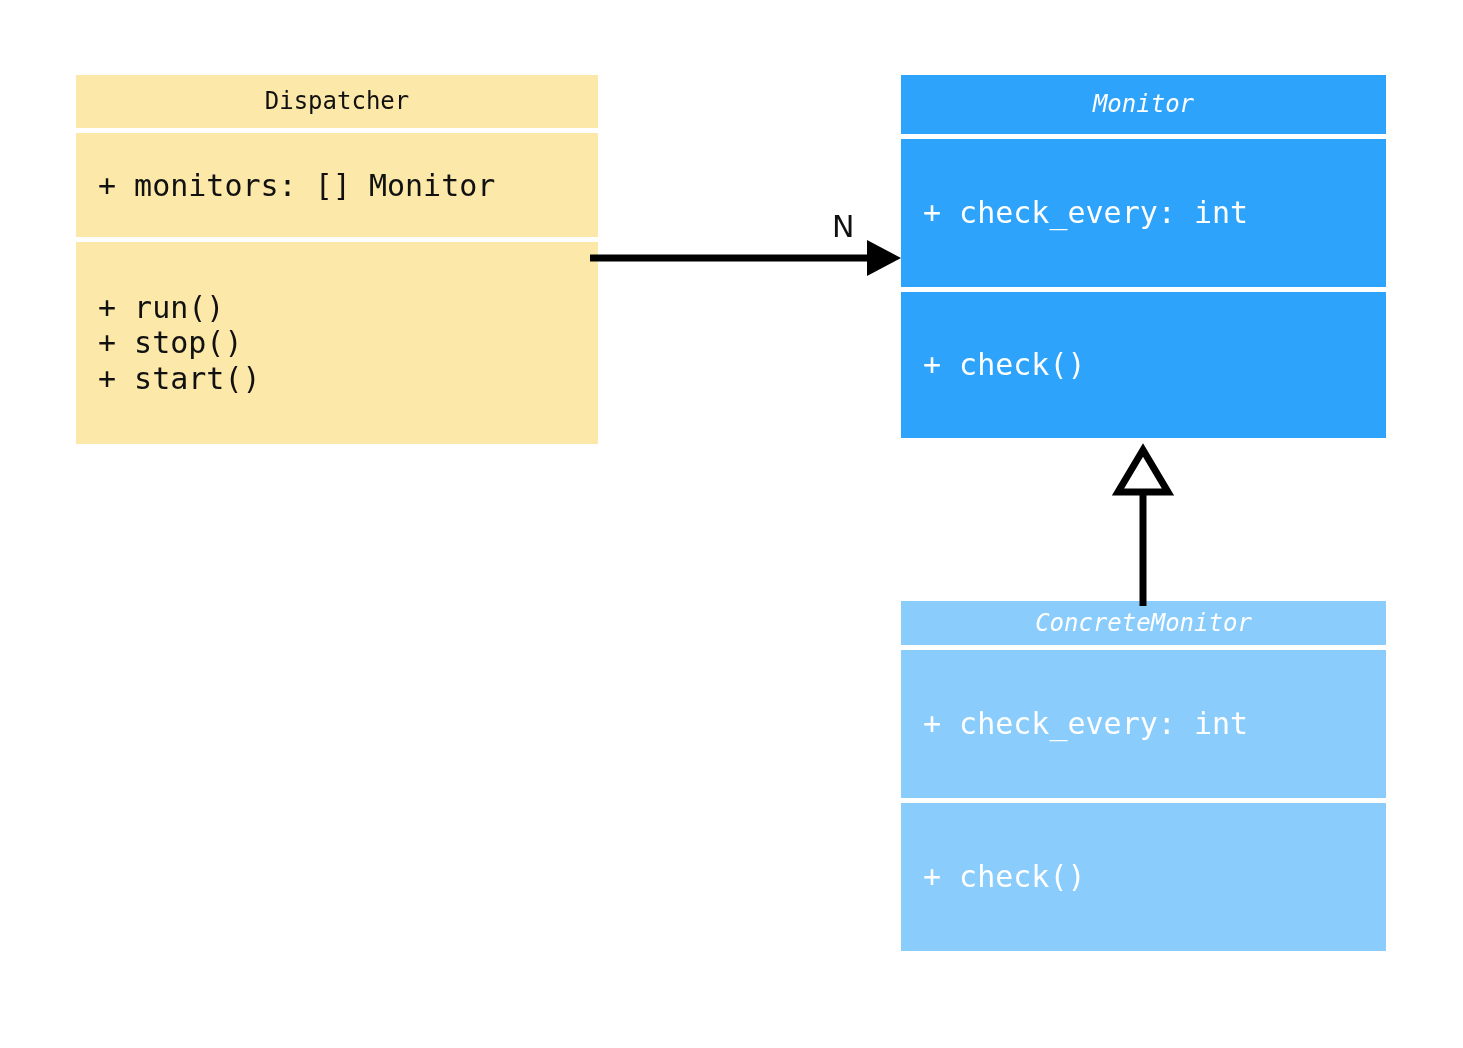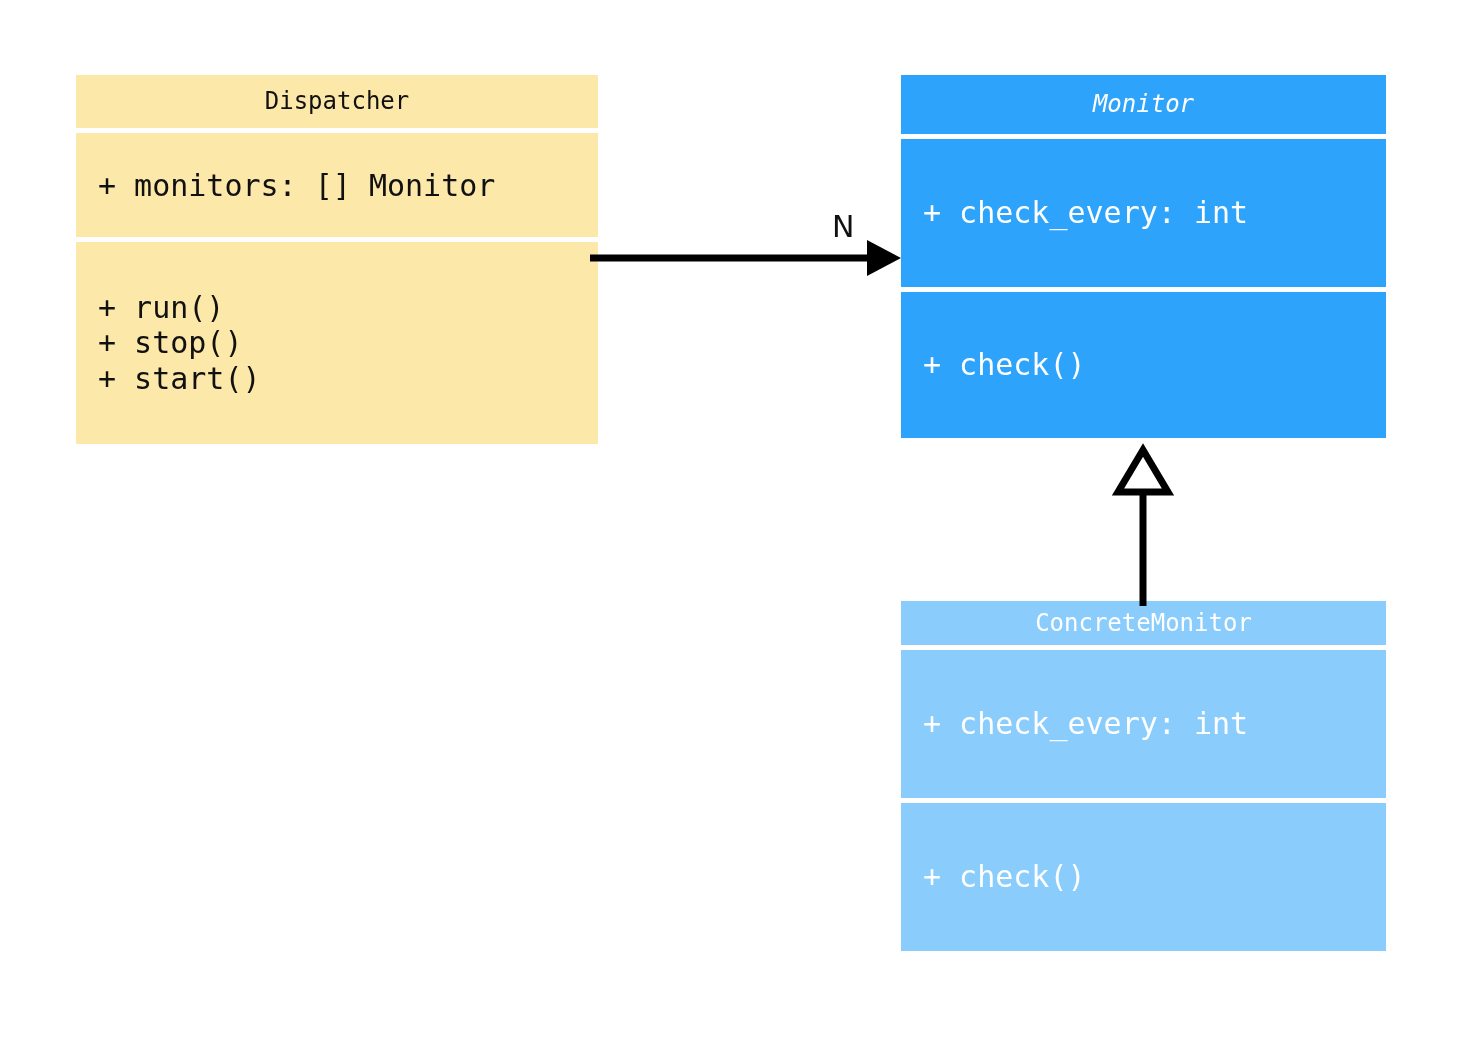--- a/index.html
+++ b/index.html
@@ -71,21 +71,21 @@
   #dispatcher-class .header { height: 60px; }
   #dispatcher-class .attrs  { height: 117px; }
   #dispatcher-class .ops    { height: 227px; }
 
   #monitor-class { left: 901px; top: 75px; width: 485px; height: 368px; }
   #monitor-class .header { height: 59px; }
   #monitor-class .attrs  { height: 148px; }
   #monitor-class .ops    { height: 146px; }
 
   #concrete-class { left: 901px; top: 601px; width: 485px; height: 369px; }
-  #concrete-class .header { height: 44px; }
+  #concrete-class .header { height: 44px; font-style: italic; }
   #concrete-class .attrs  { height: 148px; }
   #concrete-class .ops    { height: 148px; }
 
   
   .connector {
     position: absolute;
     pointer-events: none;
   }
   #association-connector { left: 590px; top: 230px; width: 320px; height: 60px; }
   #generalization-connector { left: 1100px; top: 440px; width: 90px; height: 170px; }

